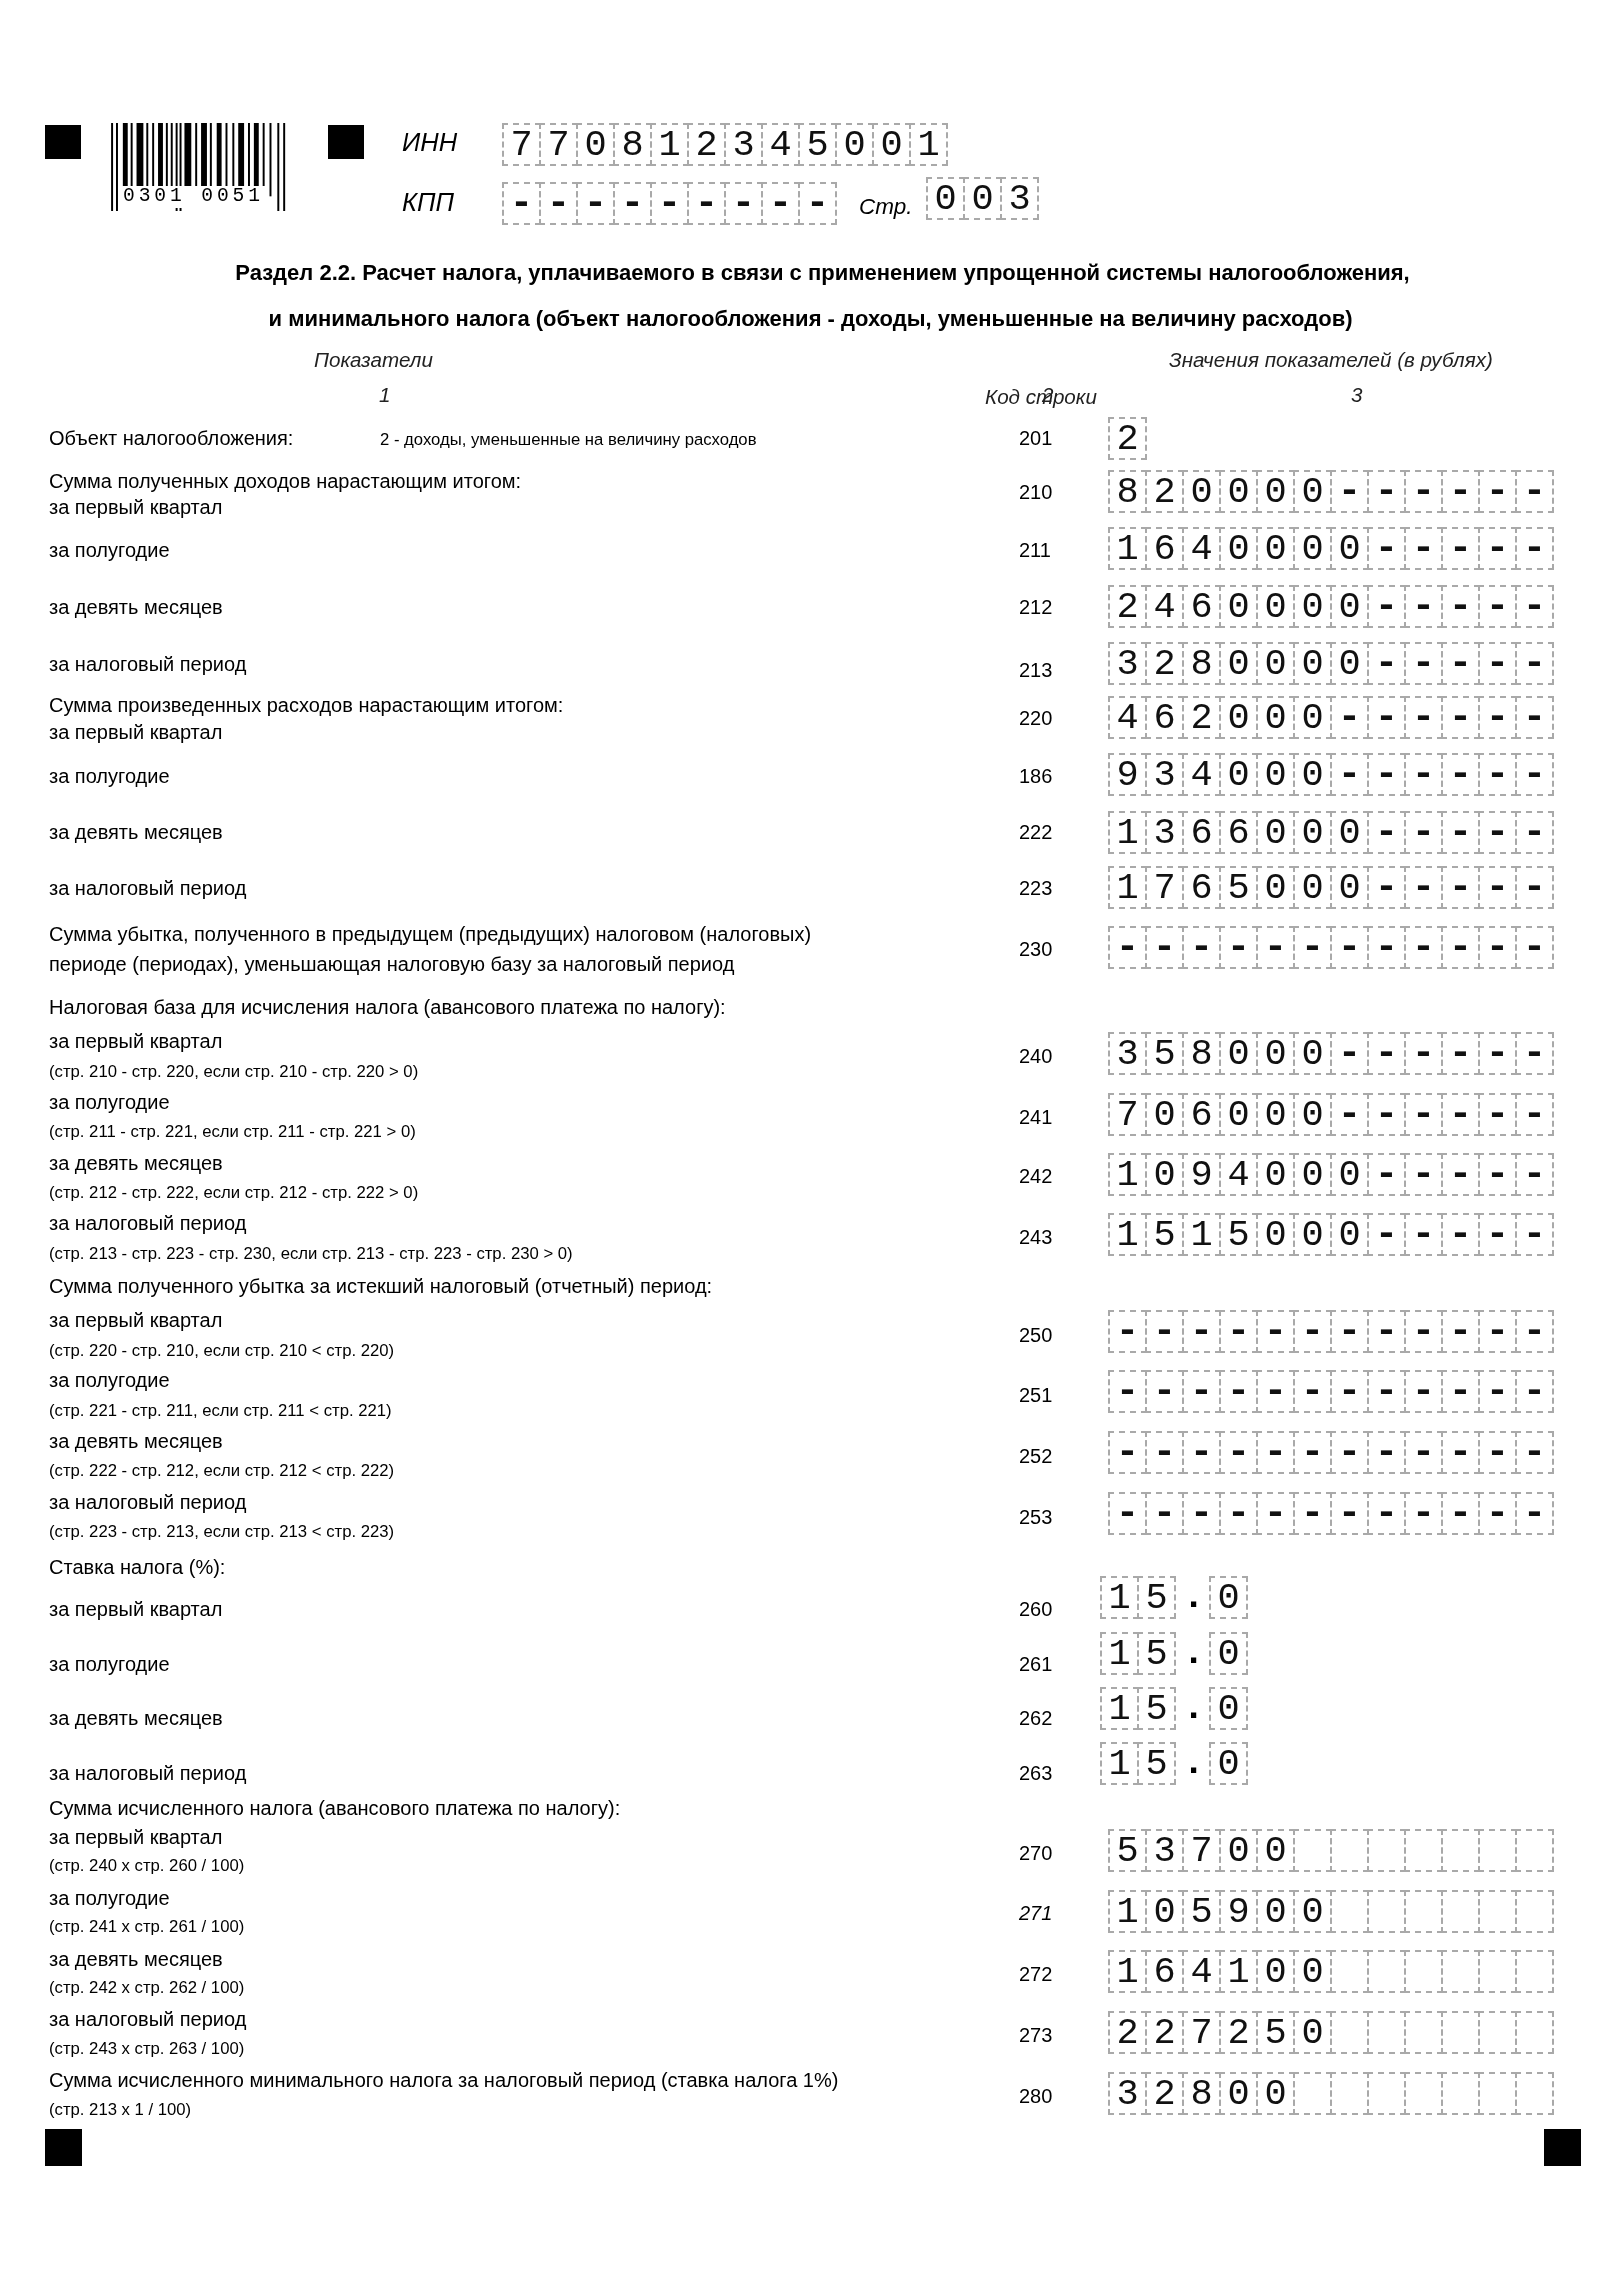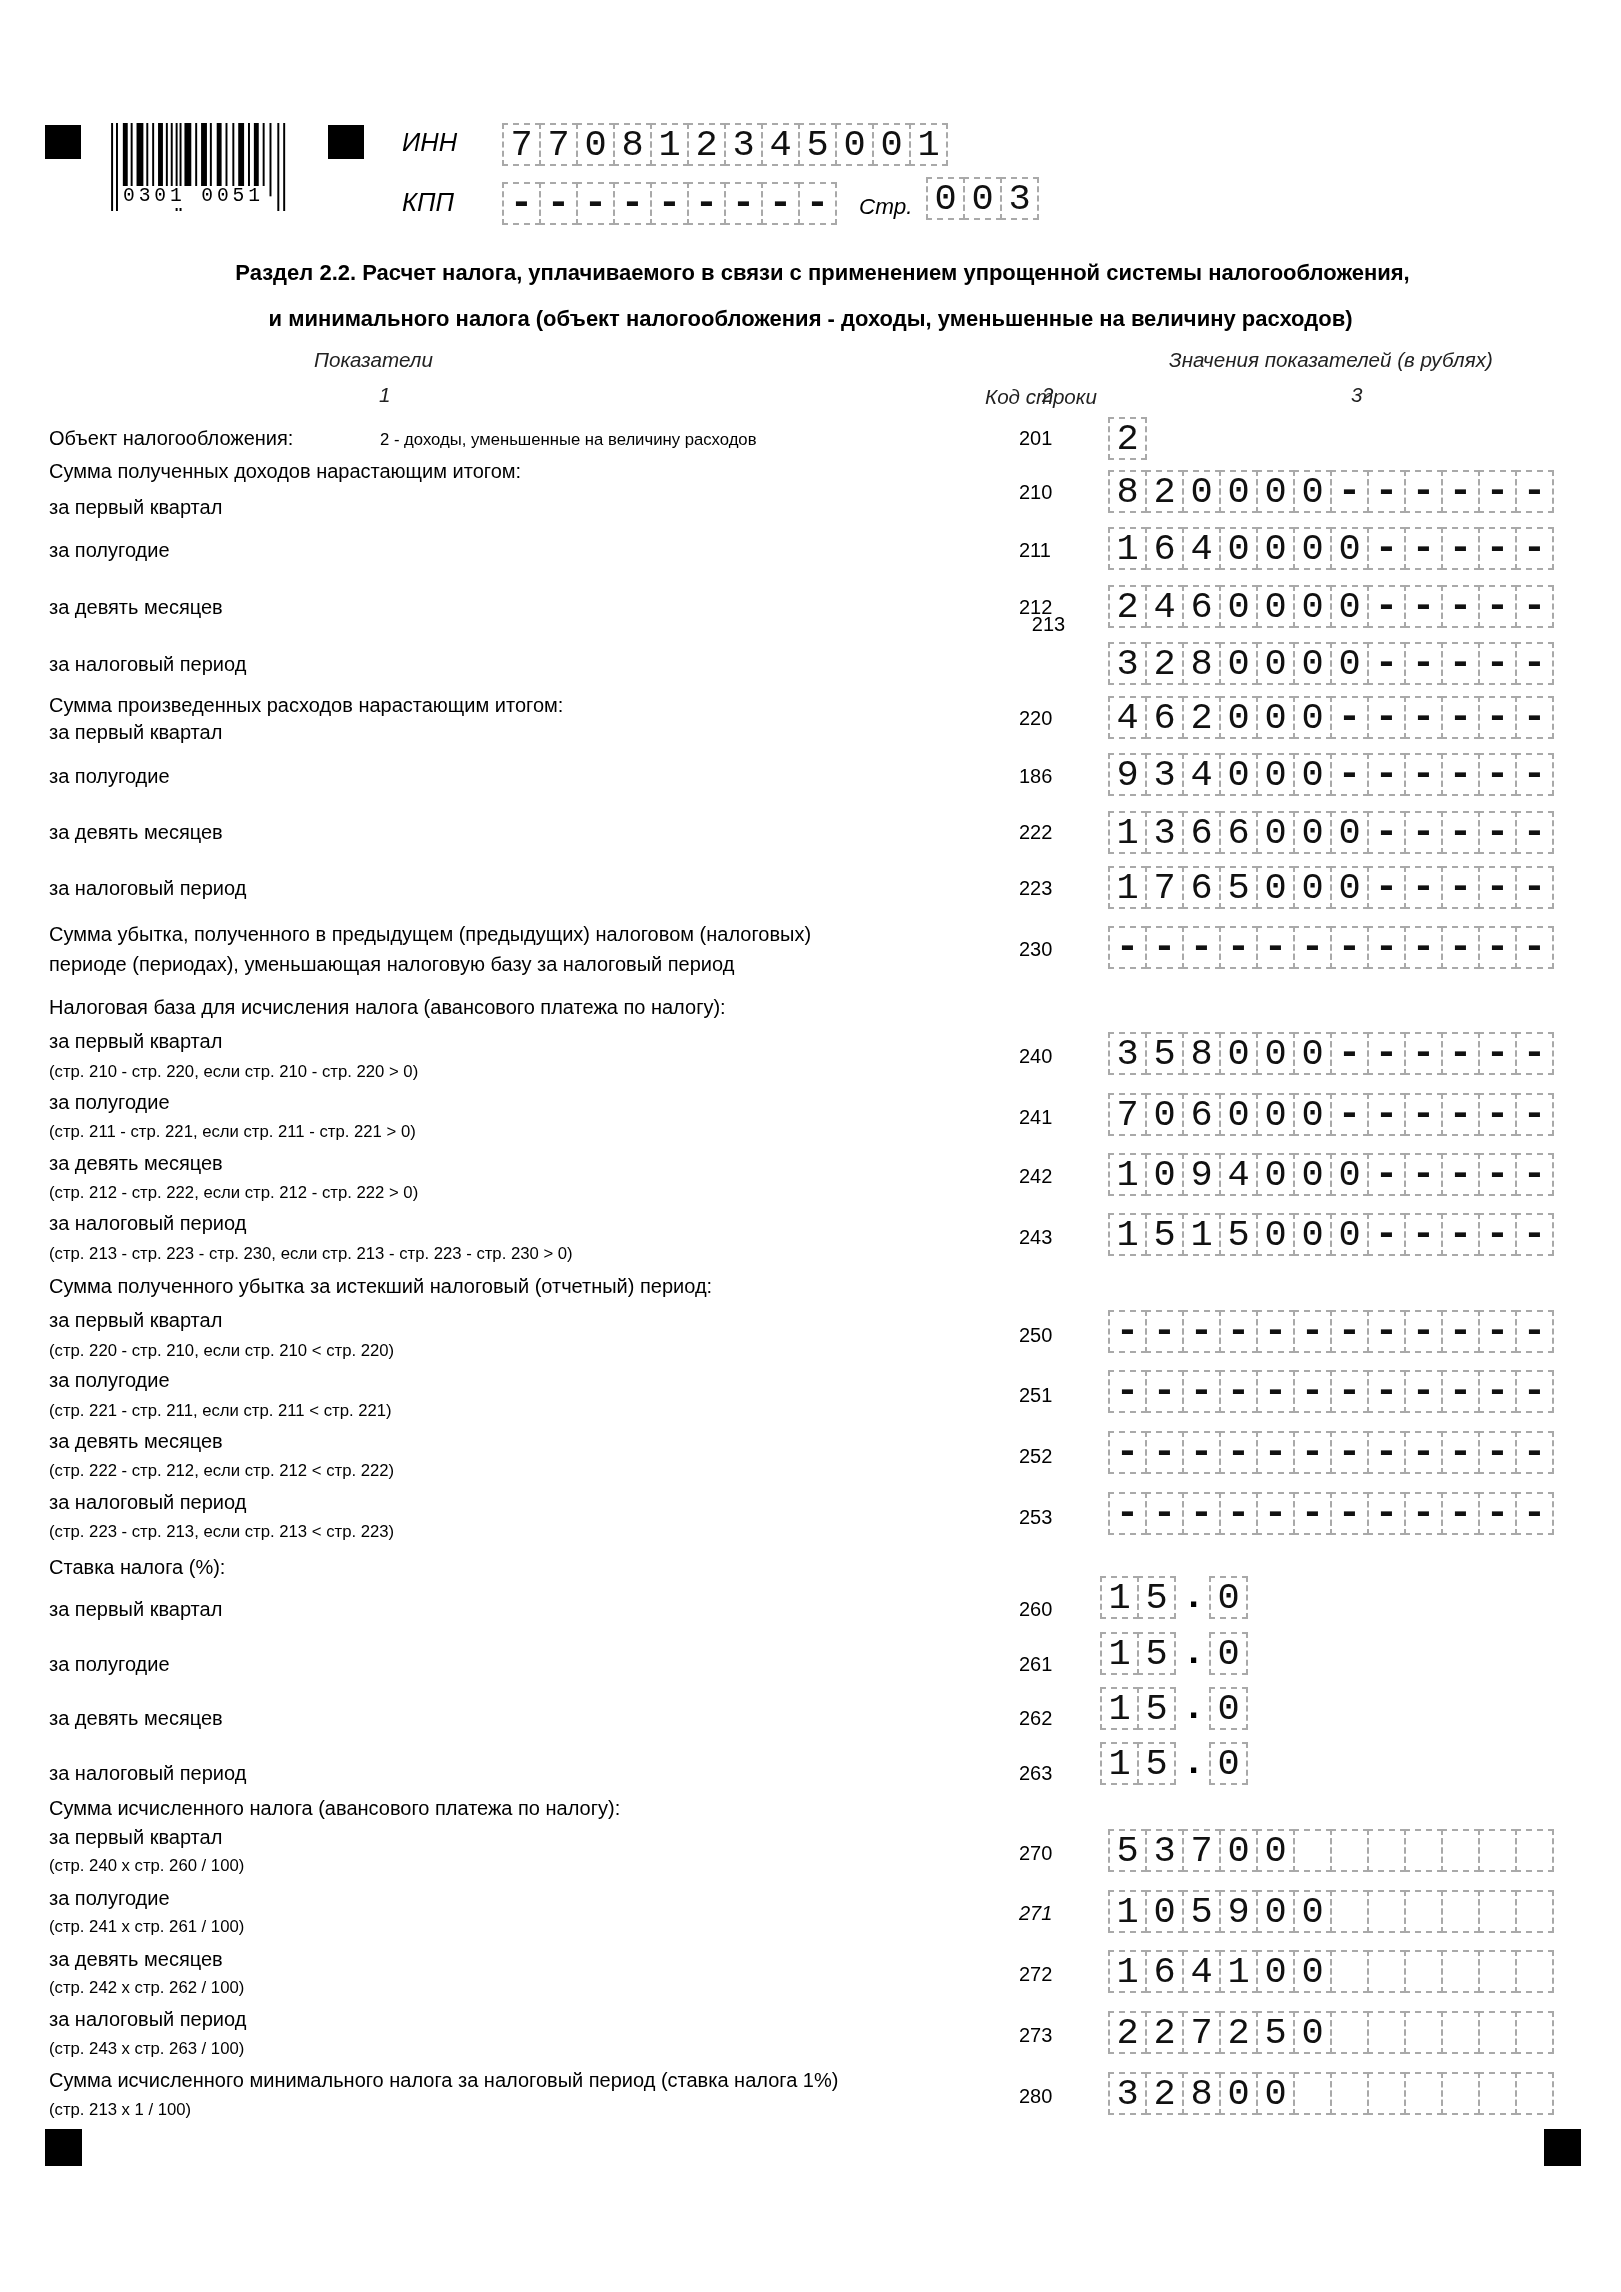--- a/index.html
+++ b/index.html
@@ -107,21 +107,21 @@
 <div class="colhead" style="left:1042px;top:382px;">2</div>
 <div class="colhead" style="left:1351px;top:382px;">3</div>
 
 <div class="lbl" style="top:426px;">Объект налогообложения:</div>
 <div class="lbl small" style="left:380px;top:429px;">2 - доходы, уменьшенные на величину расходов</div>
 <div class="code" style="top:426px;">201</div>
 <div class="cells" style="left:1108px;top:417px;">
     <div class="cell">2</div>
   </div>
 
-<div class="lbl" style="top:459px;">Сумма полученных доходов нарастающим итогом:</div>
+<div class="lbl" style="top:469px;">Сумма полученных доходов нарастающим итогом:</div>
 <div class="lbl" style="top:495px;">за первый квартал</div>
 <div class="code" style="top:480px;">210</div>
 <div class="cells" style="left:1108px;top:470px;">
     <div class="cell">8</div>
     <div class="cell">2</div>
     <div class="cell">0</div>
     <div class="cell">0</div>
     <div class="cell">0</div>
     <div class="cell">0</div>
     <div class="cell dash">-</div>
@@ -160,21 +160,21 @@
     <div class="cell">0</div>
     <div class="cell">0</div>
     <div class="cell dash">-</div>
     <div class="cell dash">-</div>
     <div class="cell dash">-</div>
     <div class="cell dash">-</div>
     <div class="cell dash">-</div>
   </div>
 
 <div class="lbl" style="top:652px;">за налоговый период</div>
-<div class="code" style="top:612px;text-align:center;">213</div>
+<div class="code" style="top:658px;">213</div>
 <div class="cells" style="left:1108px;top:642px;">
     <div class="cell">3</div>
     <div class="cell">2</div>
     <div class="cell">8</div>
     <div class="cell">0</div>
     <div class="cell">0</div>
     <div class="cell">0</div>
     <div class="cell">0</div>
     <div class="cell dash">-</div>
     <div class="cell dash">-</div>

